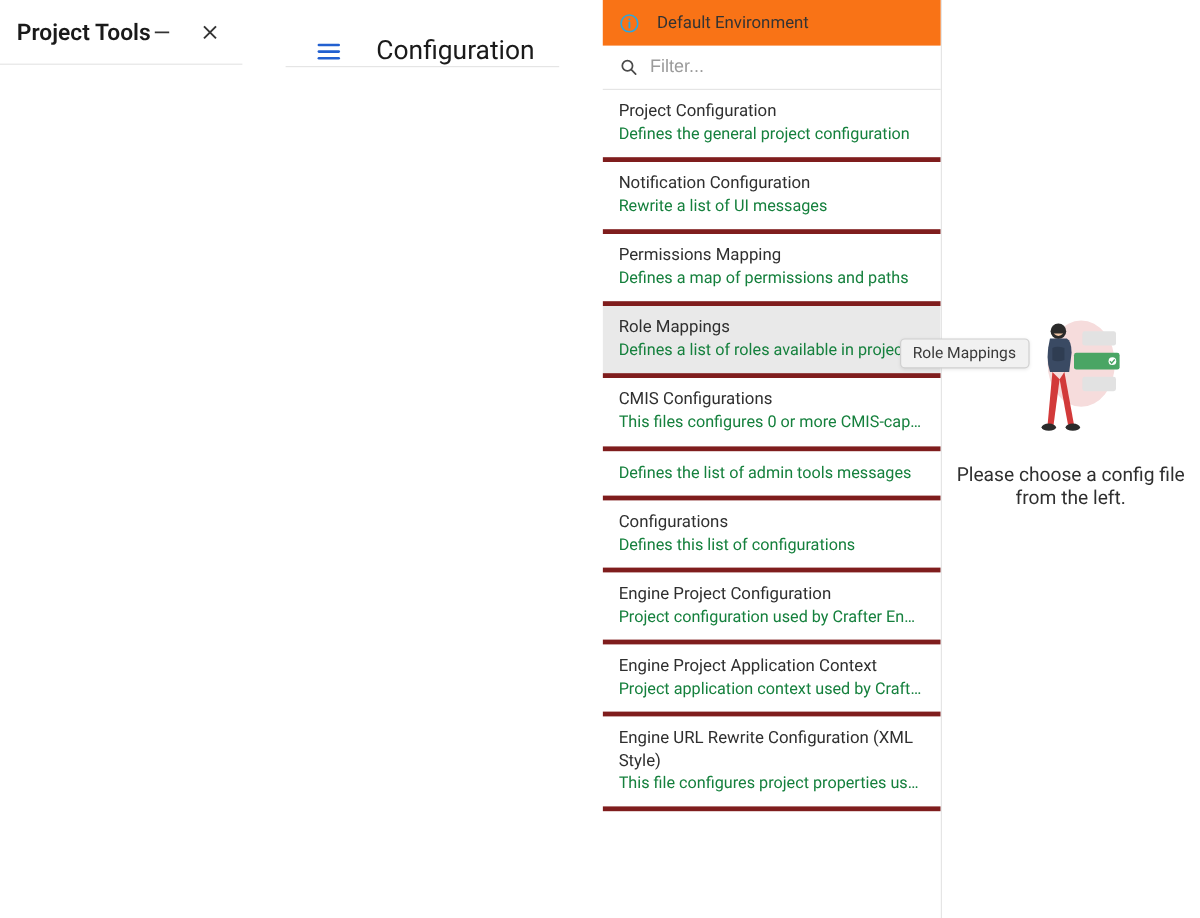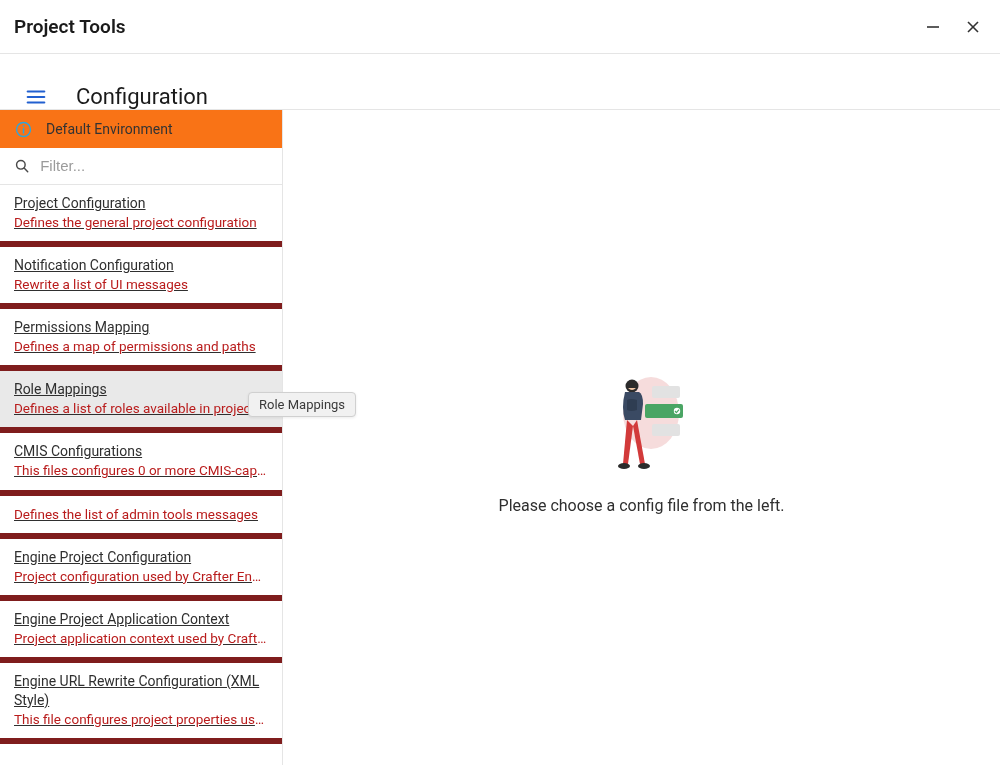--- a/index.html
+++ b/index.html
@@ -12,21 +12,22 @@
       height: 765px;
       font-family: -apple-system, BlinkMacSystemFont, "Segoe UI", Roboto, Helvetica, Arial, sans-serif;
       background: #ffffff;
       color: #2f2f2f;
       overflow: hidden;
     }
     .window {
       width: 100%;
       height: 100%;
       display: flex;
-      flex-direction: column;
+      flex-direction: row;
+      gap: 36px;
     }
     
     .titlebar {
       height: 54px;
       padding: 0 18px 0 14px;
       display: flex;
       align-items: center;
       justify-content: space-between;
       border-bottom: 1px solid #e5e5e5;
     }
@@ -127,35 +128,34 @@
       width: 100%;
       background: transparent;
     }
     .filter-row input::placeholder { color: #9b9b9b; }
     .config-list {
       flex: 1;
       overflow-y: hidden;
     }
     .config-item {
       padding: 9px 14px 10px 14px;
-      border-bottom: 6px solid #7f1d1d;
+      border-bottom: 4px solid #7f1d1d;
       cursor: pointer;
-      text-decoration: underline;
     }
     .config-item.hovered {
       background: #e9e9e9;
     }
     .config-item-title {
       font-size: 14px;
       color: #2f2f2f;
       line-height: 1.35;
     }
     .config-item-desc {
       font-size: 13.5px;
-      color: #b91c1c;
+      color: #15803d;
       line-height: 1.35;
       white-space: nowrap;
       overflow: hidden;
       text-overflow: ellipsis;
     }
     
     .main {
       flex: 1;
       display: flex;
       flex-direction: column;
@@ -263,20 +263,24 @@
           <div class="config-item-desc">Defines a list of roles available in project</div>
         </div>
         <div class="config-item">
           <div class="config-item-title">CMIS Configurations</div>
           <div class="config-item-desc">This files configures 0 or more CMIS-capable rep…</div>
         </div>
         <div class="config-item">
           <div class="config-item-desc">Defines the list of admin tools messages</div>
         </div>
         <div class="config-item">
+          <div class="config-item-title">Configurations</div>
+          <div class="config-item-desc">Defines this list of configurations</div>
+        </div>
+        <div class="config-item">
           <div class="config-item-title">Engine Project Configuration</div>
           <div class="config-item-desc">Project configuration used by Crafter Engine</div>
         </div>
         <div class="config-item">
           <div class="config-item-title">Engine Project Application Context</div>
           <div class="config-item-desc">Project application context used by Crafter Engine</div>
         </div>
         <div class="config-item">
           <div class="config-item-title">Engine URL Rewrite Configuration (XML Style)</div>
           <div class="config-item-desc">This file configures project properties used by Cr…</div>

